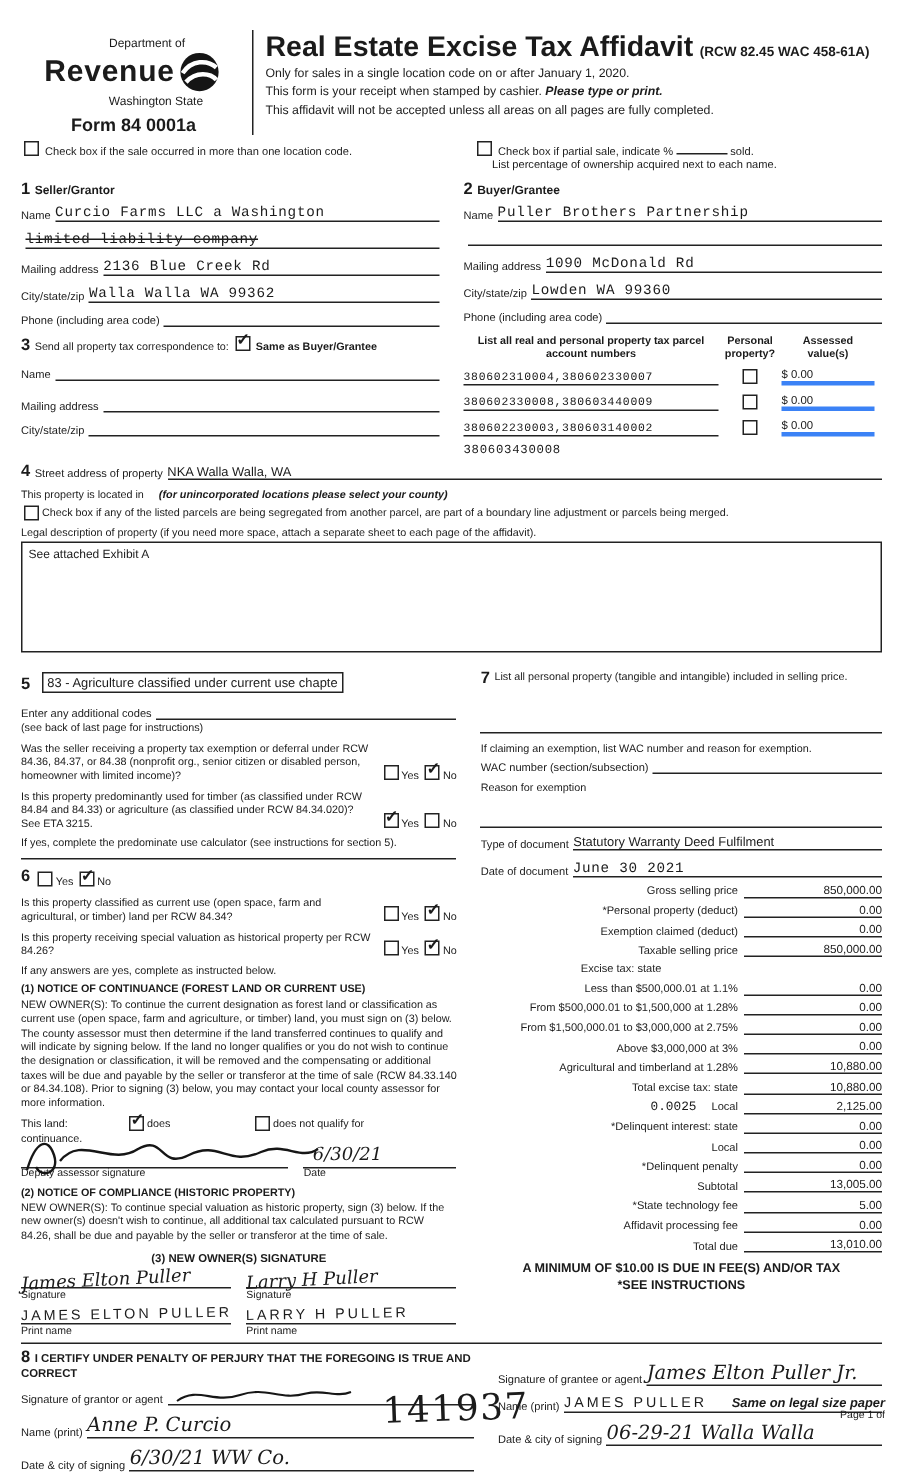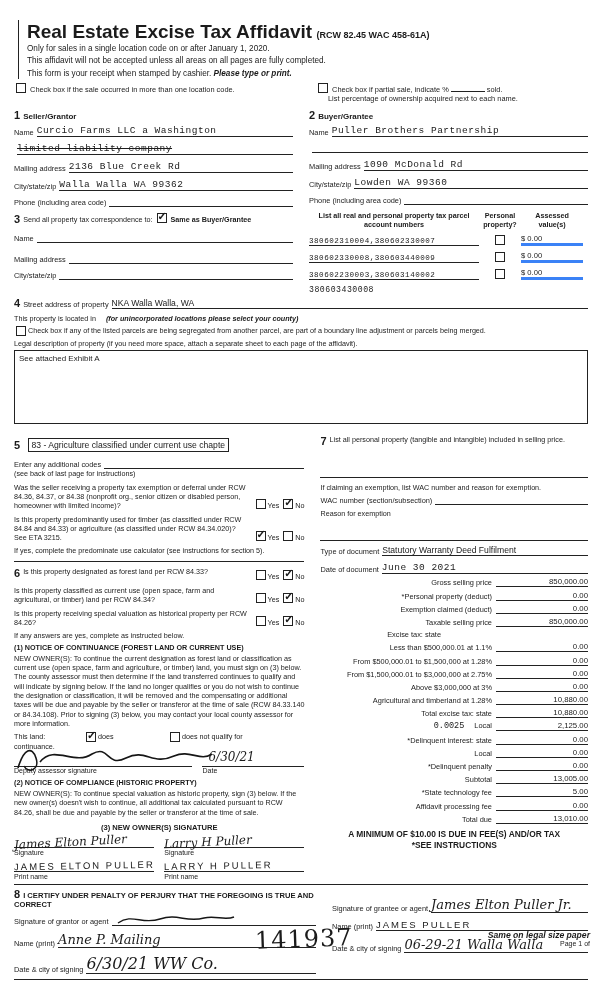--- a/index.html
+++ b/index.html
@@ -60,21 +60,21 @@
   .countybox{border:1.2px solid #222;padding:1px 4px 2px 4px;font-size:9px;min-width:170px;display:inline-block;}
   
   .q{display:flex;font-size:7.2px;margin-top:5px;line-height:1.25;}
   .q .qt{flex:1;padding-right:4px;}
   .yn{white-space:nowrap;align-self:flex-end;font-size:7.2px;}
   .para{font-size:7.2px;line-height:1.3;margin-top:4px;}
   .codebox{border:1.2px solid #222;font-size:8.6px;padding:1px 3px;white-space:nowrap;overflow:hidden;
            max-width:232px;display:inline-block;vertical-align:middle;}
   .hr{border-top:1px solid #222;margin:6px 0 2px 0;}
   
-  .trow{display:flex;align-items:flex-end;font-size:7.4px;margin-top:3.2px;}
+  .trow{display:flex;align-items:center;font-size:7.4px;margin-top:3.2px;}
   .tlabel{flex:1;text-align:right;white-space:nowrap;}
   .tval{width:92px;border-bottom:1px solid #222;text-align:right;font-size:7.8px;margin-left:4px;}
   .trow.theader .tval{border-bottom:none;}
   .tpre{font-family:"Liberation Mono",monospace;font-size:8.5px;margin-right:10px;}
   .minimum{font-size:8.4px;font-weight:bold;text-align:center;margin-top:5px;line-height:1.3;}
   
   .sigsvg{display:block;}
   .sig3title{font-size:7.6px;font-weight:bold;text-align:center;margin-top:6px;}
   .sigpair{display:flex;gap:10px;}
   .sigcell{flex:1;position:relative;}
@@ -90,27 +90,42 @@
          position:absolute;left:255px;top:925px;letter-spacing:1px;}
   .printnote{position:absolute;right:10px;top:930px;text-align:right;font-size:8.6px;font-weight:bold;font-style:italic;}
   .pagenote{font-size:7px;font-weight:normal;font-style:normal;}
 </style>
 </head>
 <body>
 
 <div class="page">
 
   <div class="hdr">
+    <div class="logo">
+      <div class="dep">Department of</div>
+      <div class="logorow">
+        <span class="rev">Revenue</span>
+        <span>
+          <svg width="30" height="30" viewBox="0 0 40 40" class="sigsvg">
+            <circle cx="20" cy="20" r="17" fill="#151515"></circle>
+            <path d="M5 21 C13 9 27 9 35 16" stroke="#fff" stroke-width="4" fill="none"></path>
+            <path d="M8 29 C17 19 30 21 35 27" stroke="#fff" stroke-width="4" fill="none"></path>
+          </svg>
+        </span>
+      </div>
+      <div class="ws">Washington State</div>
+      <div class="formno">Form 84 0001a</div>
+    </div>
     <div class="vline"></div>
     <div class="title-block">
       <span class="title">Real Estate Excise Tax Affidavit</span>
       <span class="title-suffix">(RCW 82.45 WAC 458-61A)</span>
       <div class="sub">Only for sales in a single location code on or after January 1, 2020.</div>
+      <div class="sub"><span>This form is your receipt when stamped by cashier. </span><span class="i b">Please type or print.</span></div>
       <div class="sub">This affidavit will not be accepted unless all areas on all pages are fully completed.</div>
-      <div class="sub"><span>This form is your receipt when stamped by cashier. </span><span class="i b">Please type or print.</span></div>
     </div>
   </div>
 
   <div class="ckrow">
     <div>
       <span class="cb"></span>
       <span>Check box if the sale occurred in more than one location code.</span>
     </div>
     <div style="text-align:left;width:272px;">
       <span class="cb"></span>
@@ -255,21 +270,20 @@
           <span class="yn"><span class="cb checked"></span><span>Yes</span>
           <span class="cb"></span><span>No</span></span>
         </div>
         <div class="para">If yes, complete the predominate use calculator (see instructions for section 5).</div>
       </div>
       <div class="hr"></div>
 
       <div>
         <div class="q">
             <span class="secnum">6</span>
-          <span class="qt">Is this property designated as forest land per RCW 84.33?</span>
           <span class="yn"><span class="cb"></span><span>Yes</span>
           <span class="cb checked"></span><span>No</span></span>
         </div>
         <div class="q">
             <span class="qt">Is this property classified as current use (open space, farm and agricultural, or timber) land per RCW 84.34?</span>
           <span class="yn"><span class="cb"></span><span>Yes</span>
           <span class="cb checked"></span><span>No</span></span>
         </div>
         <div class="q">
             <span class="qt">Is this property receiving special valuation as historical property per RCW 84.26?</span>
@@ -448,25 +462,25 @@
         <span class="line">
           <span style="position:absolute;left:4px;bottom:-2px;">
             <svg width="120" height="16" viewBox="0 0 120 16" class="sigsvg">
                 <path d="M2 12 C16 2 26 14 44 8 C62 2 70 12 88 7 C100 4 108 10 118 6" fill="none" stroke="#161616" stroke-width="1.4"></path>
               </svg>
           </span>
         </span>
       </div>
       <div class="fline">
           <span class="lab">Name (print)</span>
-        <span class="line"><span class="hand" style="font-size:13px;">Anne P. Mailing</span></span>
+        <span class="line"><span class="hand" style="font-size:13px;">Anne P. Curcio</span></span>
       </div>
       <div class="fline">
           <span class="lab">Date &amp; city of signing</span>
-        <span class="line"><span class="hand" style="font-size:16px;text-align:center;">6/30/21  WW Co.</span></span>
+        <span class="line"><span class="hand" style="font-size:13px;text-align:center;">6/30/21  WW Co.</span></span>
       </div>
     </div>
     <div class="half r">
       <div class="fline" style="margin-top:9px;">
           <span class="lab">Signature of grantee or agent</span>
         <span class="line"><span class="script" style="font-size:13px;">James Elton Puller Jr.</span></span>
       </div>
       <div class="fline">
           <span class="lab">Name (print)</span>
         <span class="line"><span class="handprint">JAMES PULLER</span></span>

